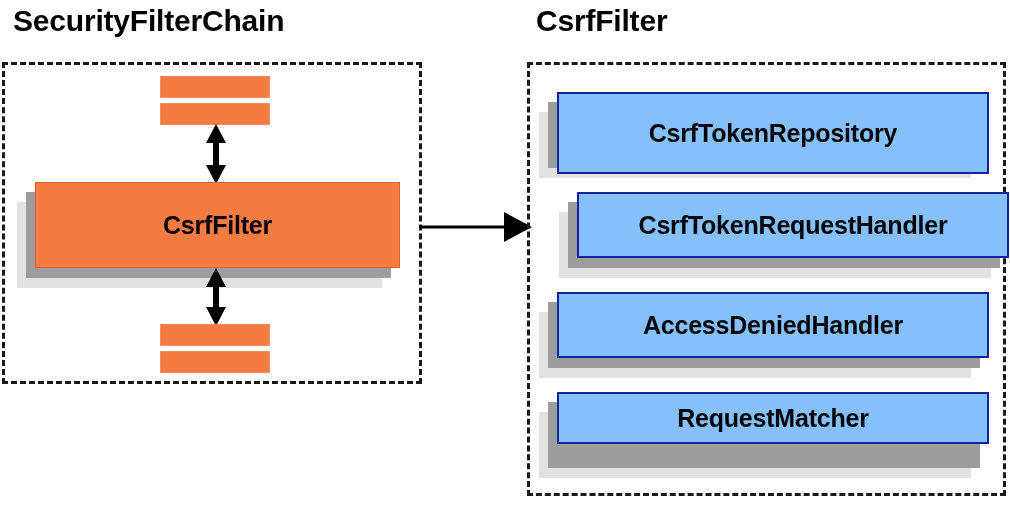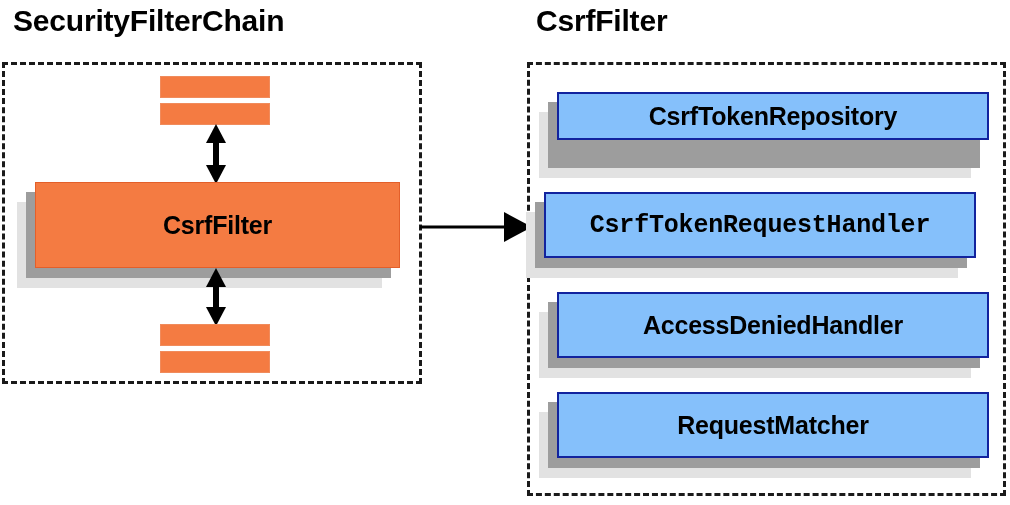--- a/index.html
+++ b/index.html
@@ -134,40 +134,40 @@
   <polygon points="112,17 84,2 84,32" fill="#000000"></polygon>
 </svg>
 
 <div class="panel-title" id="title-right">CsrfFilter</div>
 
 <div class="group-box" id="group-right"></div>
 
 <div class="stack blue" style="left:539px; top:92px; width:450px; height:86px;">
   <div class="shadow-back" style="width:432px; height:66px;"></div>
   <div class="shadow-mid" style="width:432px; height:66px;"></div>
-  <div class="face" style="width:432px; height:48px;">
+  <div class="face" style="width:432px; height:82px;">
     <span class="label" style="font-size:25px;">CsrfTokenRepository</span>
   </div>
 </div>
 
-<div class="stack blue" style="left:526px; top:192px; width:450px; height:86px;font-family:Liberation Mono, monospace;">
+<div class="stack blue" style="left:559px; top:192px; width:450px; height:86px;">
   <div class="shadow-back" style="width:432px; height:66px;"></div>
   <div class="shadow-mid" style="width:432px; height:66px;"></div>
   <div class="face" style="width:432px; height:66px;">
     <span class="label" style="font-size:25px;">CsrfTokenRequestHandler</span>
   </div>
 </div>
 
 <div class="stack blue" style="left:539px; top:292px; width:450px; height:86px;">
   <div class="shadow-back" style="width:432px; height:66px;"></div>
   <div class="shadow-mid" style="width:432px; height:66px;"></div>
   <div class="face" style="width:432px; height:66px;">
     <span class="label" style="font-size:25px;">AccessDeniedHandler</span>
   </div>
 </div>
 
 <div class="stack blue" style="left:539px; top:392px; width:450px; height:86px;">
   <div class="shadow-back" style="width:432px; height:66px;"></div>
   <div class="shadow-mid" style="width:432px; height:66px;"></div>
-  <div class="face" style="width:432px; height:66px;">
+  <div class="face" style="width:432px; height:52px;">
     <span class="label" style="font-size:25px;">RequestMatcher</span>
   </div>
 </div>
 
 </body></html>

